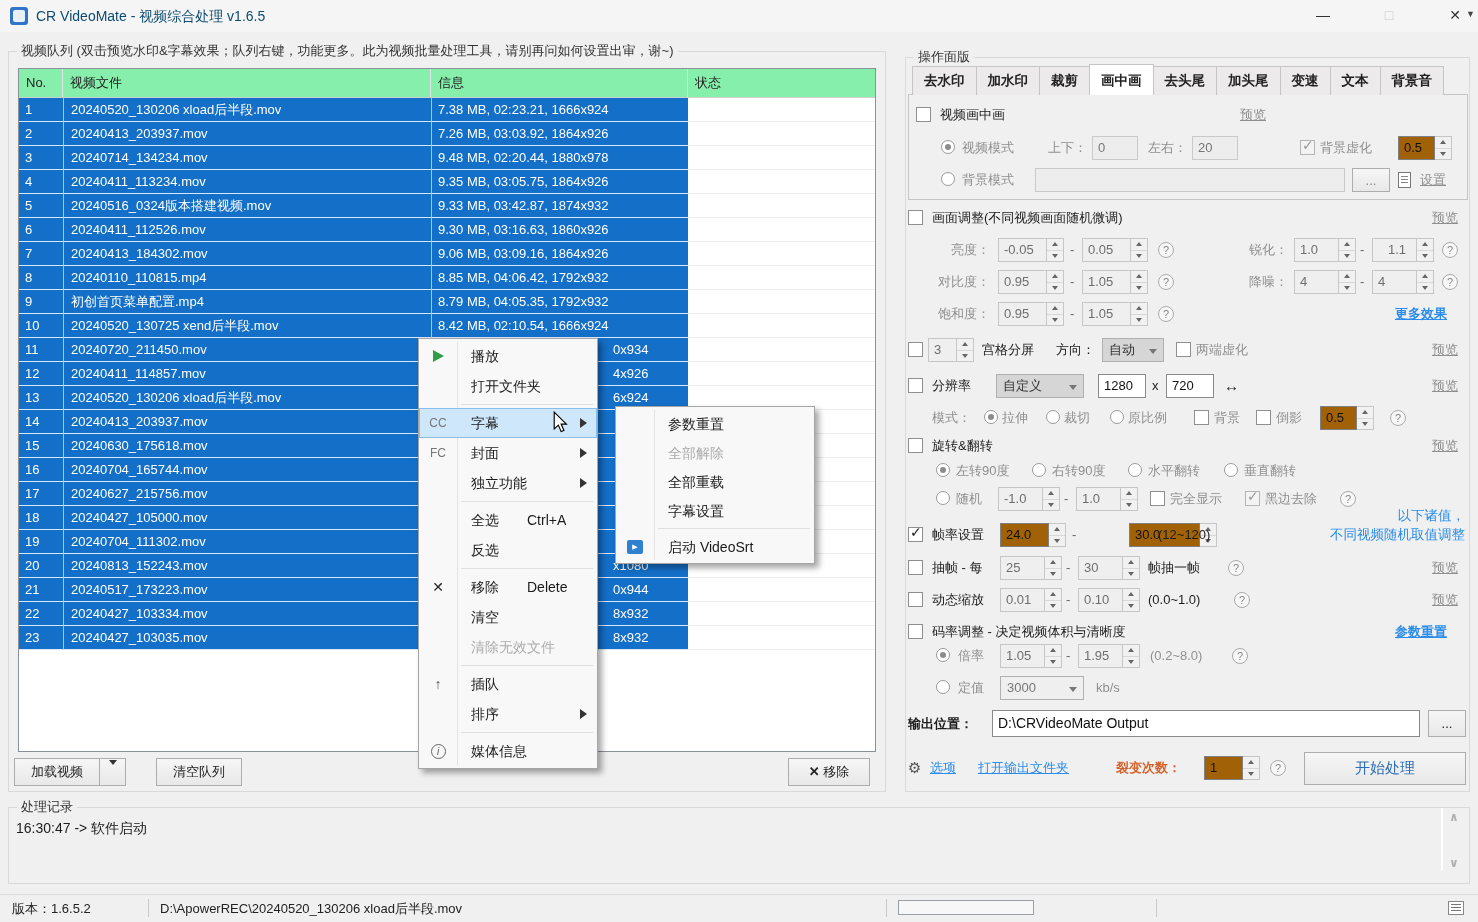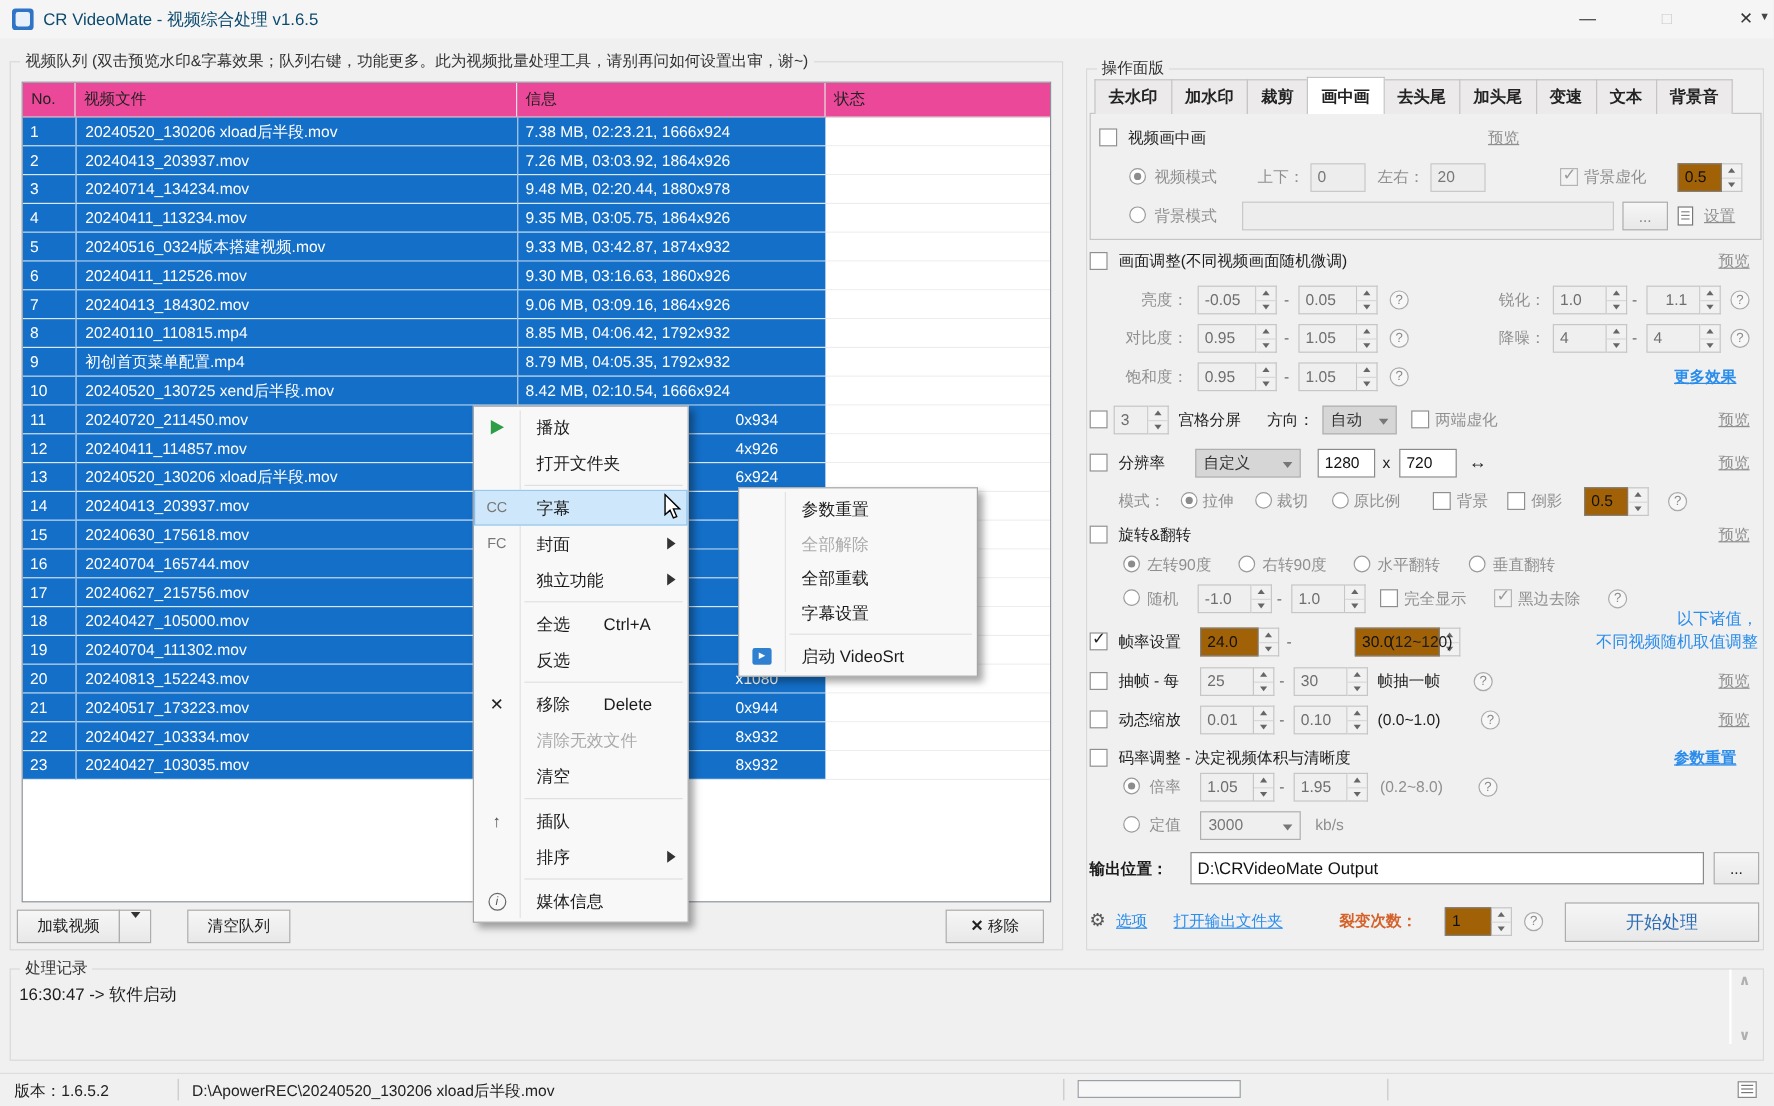--- a/index.html
+++ b/index.html
@@ -13,21 +13,21 @@
   .title-text{position:absolute;left:36px;top:0;line-height:32px;font-size:14px;color:#0c4a6e;white-space:nowrap;}
   .cap-btn{position:absolute;top:0;width:46px;height:32px;text-align:center;line-height:30px;font-size:14px;color:#333;}
   .cap-max{color:#c9c9c9;}
 
   
   fieldset.grp{position:absolute;margin:0;padding:0;border:1px solid #d9d9d9;background:transparent;box-sizing:border-box;}
   fieldset.grp legend{margin-left:8px;padding:0 4px;font-size:13px;color:#333;white-space:nowrap;}
 
   
   .table{position:absolute;left:18px;top:68px;width:858px;height:684px;background:#fff;border:1px solid #8b9199;box-sizing:border-box;overflow:hidden;}
-  .thead{display:flex;height:28px;background:#ec4899;border-bottom:1px solid #cfcfcf;}
+  .thead{display:flex;height:28px;background:#86efac;border-bottom:1px solid #cfcfcf;}
   .th{box-sizing:border-box;border-right:1px solid #e3e3e3;font-size:13px;color:#222;line-height:27px;padding-left:7px;white-space:nowrap;}
   .th1{width:44px;}.th2{width:368px;}.th3{width:257px;}.th4{flex:1;border-right:none;}
   .trow{display:flex;height:24px;}
   .c{box-sizing:border-box;font-size:13px;line-height:23px;white-space:nowrap;overflow:hidden;}
   .c1{width:44px;padding-left:6px;}
   .c2{width:368px;padding-left:7px;}
   .c3{width:257px;padding-left:6px;}
   .c4{flex:1;background:#fff;border-bottom:1px solid #ededed;}
   .sel .c1,.sel .c2,.sel .c3{background:#146fc8;color:#fff;border-bottom:1px solid #d8e8f7;}
   .sel .c2,.sel .c3{border-left:1px solid rgba(255,255,255,.6);}
@@ -67,21 +67,21 @@
   .tab{box-sizing:border-box;border:1px solid #c5c5c5;border-bottom:none;background:#eceaea;padding:0 11px;font-size:13.5px;font-weight:600;color:#222;line-height:27px;margin-left:-1px;white-space:nowrap;}
   .tab:first-child{margin-left:0;}
   .tab.active{background:#fff;position:relative;top:-2px;line-height:31px;height:31px;z-index:3;}
   .tabpage{position:absolute;left:908px;top:94px;width:560px;height:106px;border:1px solid #c5c5c5;background:#f0f0f0;box-sizing:border-box;}
 
   
   .note{position:absolute;left:1240px;top:506px;width:225px;text-align:right;color:#2a8ceb;font-size:13.5px;line-height:19px;}
 
   
   .menu{position:absolute;background:#f8f8f8;border:1px solid #a5a5a5;box-shadow:4px 4px 6px rgba(0,0,0,.35);z-index:10;padding:2px 0;box-sizing:border-box;}
-  #context-menu{left:394px;top:338px;width:180px;}
+  #context-menu{left:418px;top:338px;width:180px;}
   #submenu{left:615px;top:406px;width:200px;}
   .menu::before{content:'';position:absolute;left:38px;top:3px;bottom:3px;width:1px;background:#e2e2e2;}
   .menu-item{position:relative;height:30px;font-size:14px;color:#1b1b1b;}
   #submenu .menu-item{height:29px;}
   .menu-item .ml{position:absolute;left:52px;line-height:30px;white-space:nowrap;}
   .menu-item .ms{position:absolute;left:108px;line-height:30px;}
   .menu-item .ma{position:absolute;right:10px;top:10px;width:0;height:0;border-top:5px solid transparent;border-bottom:5px solid transparent;border-left:7px solid #333;}
   .menu-item.dis{color:#ababab;}
   .menu-item.hl{background:#cfe7fb;box-shadow:inset 0 0 0 1px #88bfea;}
   .mgut{position:absolute;left:0;top:0;width:38px;height:30px;display:flex;align-items:center;justify-content:center;}
@@ -663,27 +663,27 @@
         <span class="ml">反选</span>
       </div>
       <div class="menu-sep"></div>
       <div class="menu-item">
         <span class="mgut">
           <span class="mi-x">✕</span>
         </span>
         <span class="ml">移除</span>
         <span class="ms">Delete</span>
       </div>
+      <div class="menu-item">
+        <span class="mgut"></span>
+        <span class="ml">清空</span>
+      </div>
       <div class="menu-item dis">
         <span class="mgut"></span>
         <span class="ml">清除无效文件</span>
-      </div>
-      <div class="menu-item">
-        <span class="mgut"></span>
-        <span class="ml">清空</span>
       </div>
       <div class="menu-sep"></div>
       <div class="menu-item">
         <span class="mgut">
           <span class="mi-up">↑</span>
         </span>
         <span class="ml">插队</span>
       </div>
       <div class="menu-item">
         <span class="mgut"></span>

